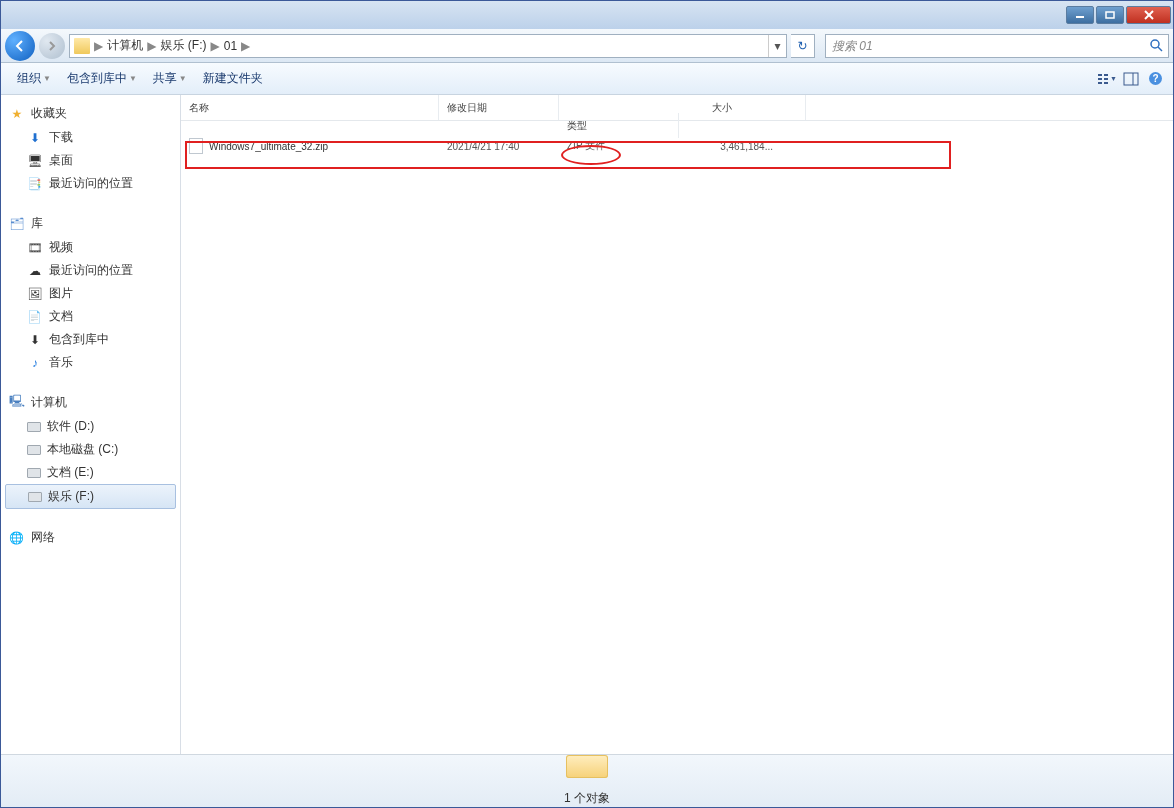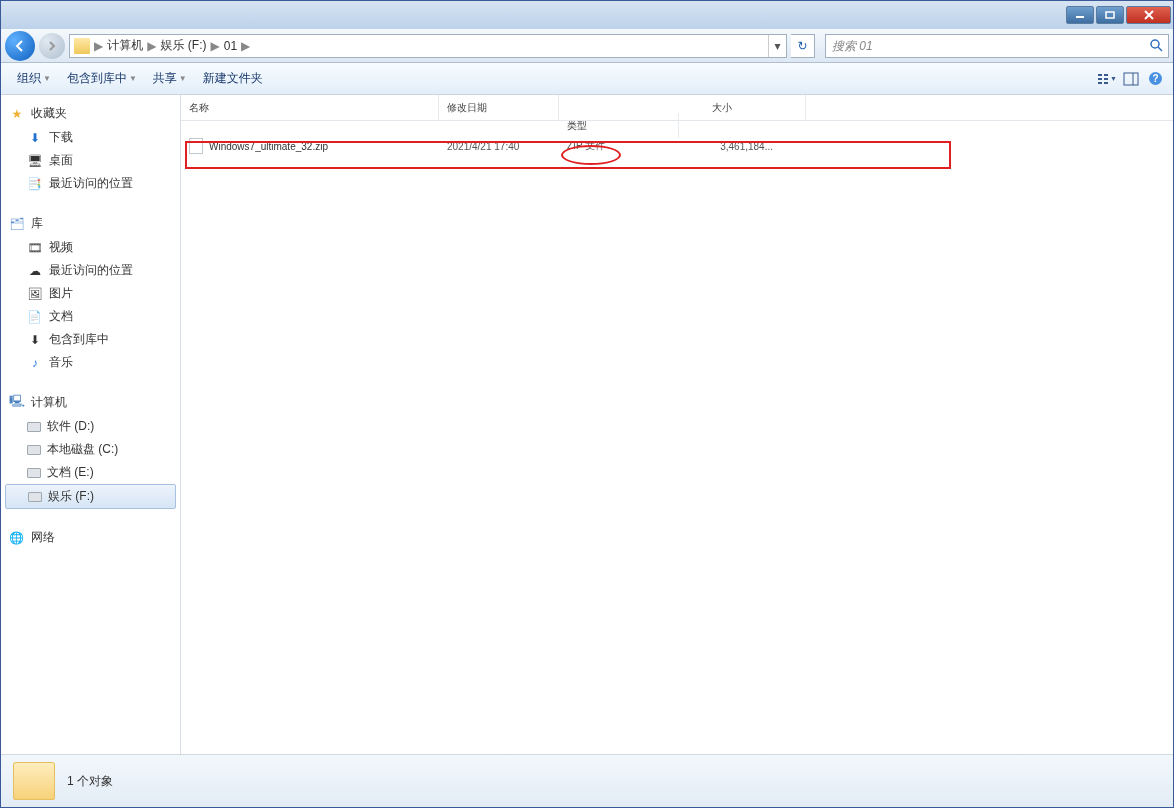--- a/index.html
+++ b/index.html
@@ -125,21 +125,21 @@
 .fc-name { width:258px; display:flex;align-items:center;gap:6px; color:#333;}
 .fc-date { width:120px;}
 .fc-type { width:120px;}
 .fc-size { width:102px; text-align:right;}
 .file-ico { width:14px;height:16px;border:1px solid #c0c8d0;background:#fff;display:inline-block;}
 
 .statusbar {
   height: 52px;
   background: linear-gradient(to bottom,#f2f7fc,#e3ecf5);
   display:flex;align-items:center; padding:0 12px; gap:12px;
-  font-size:12px; color:#333;
+  font-size:12px; color:#333;flex-direction:column;
 }
 .big-folder {
   width:42px;height:38px;
   background:linear-gradient(to bottom,#ffeec0,#f6d178);
   border-radius:3px;
   box-shadow: inset 0 0 0 1px #e6c060;
 }
 </style>
 </head>
 <body>

